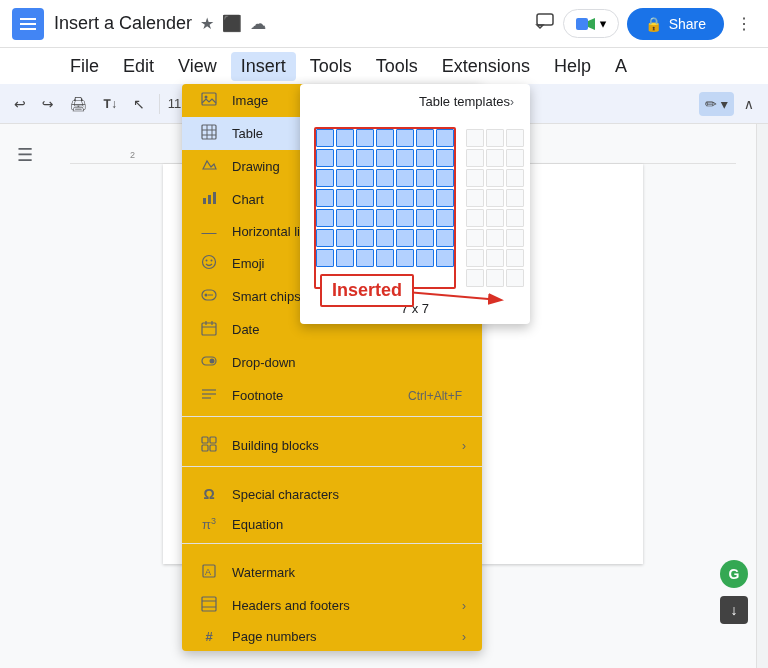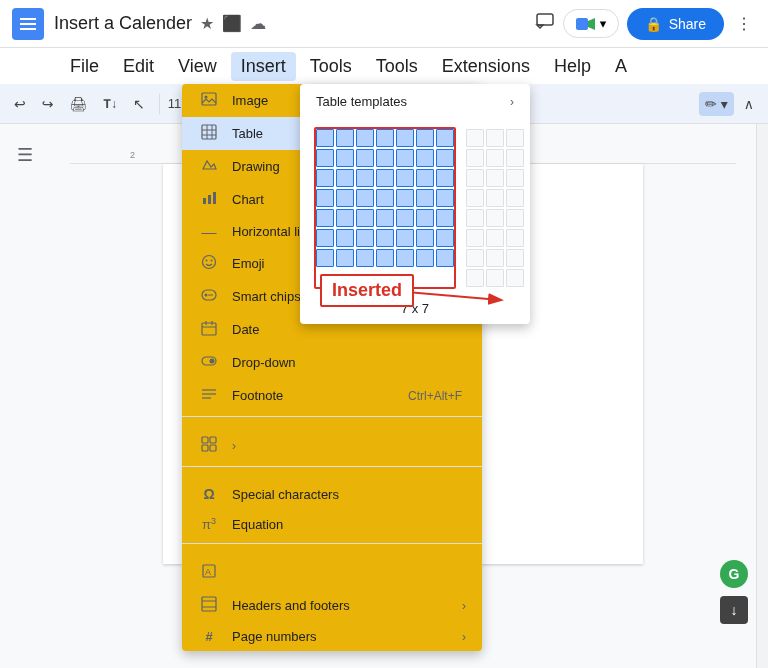--- a/index.html
+++ b/index.html
@@ -76,21 +76,21 @@
     .menu-row-shortcut { color: #5f6368; font-size: 12px; margin-right: 4px; }
     .menu-row-arrow { color: #5f6368; font-size: 12px; }
     .menu-divider { height: 1px; background: #e0e0e0; margin: 4px 0; }
     .menu-spacer { height: 8px; }
 
     
     .table-submenu {
       position: absolute; left: 300px; top: 0; width: 230px; background: white;
       box-shadow: 0 4px 12px rgba(0,0,0,0.25); border-radius: 4px; pointer-events: all; z-index: 300;
     }
-    .submenu-header { padding: 10px 16px; display: flex; align-items: center; justify-content: space-between; font-size: 13px; color: #202124; }
+    .submenu-header { padding: 10px 16px; display: flex; align-items: center; justify-content: flex-end; font-size: 13px; color: #202124; }
     .submenu-arrow { color: #5f6368; font-size: 12px; }
     .table-grid-container { padding: 10px 16px; display: flex; gap: 12px; }
     .table-grid { display: grid; grid-template-columns: repeat(10, 18px); grid-template-rows: repeat(8, 18px); gap: 2px; }
     .table-cell {
       width: 18px; height: 18px; background: #e8f0fe; border: 1px solid #c5cfe8; border-radius: 1px;
     }
     .table-cell.selected { background: #b3d1ff; border-color: #1a73e8; }
     .table-grid-right { display: grid; grid-template-columns: repeat(3, 18px); grid-template-rows: repeat(8, 18px); gap: 2px; }
     .table-cell-right { width: 18px; height: 18px; background: #f8f9fa; border: 1px solid #e0e0e0; border-radius: 1px; }
     .table-label { text-align: center; padding: 4px 16px 8px; font-size: 13px; color: #202124; }
@@ -340,20 +340,21 @@
 
     <div class="menu-row">
       <span class="menu-row-icon">
         <svg width="16" height="16" viewBox="0 0 16 16">
             <rect x="1" y="1" width="6" height="6" rx="1" fill="none" stroke="#5f6368" stroke-width="1.2"></rect>
             <rect x="9" y="1" width="6" height="6" rx="1" fill="none" stroke="#5f6368" stroke-width="1.2"></rect>
             <rect x="1" y="9" width="6" height="6" rx="1" fill="none" stroke="#5f6368" stroke-width="1.2"></rect>
             <rect x="9" y="9" width="6" height="6" rx="1" fill="none" stroke="#5f6368" stroke-width="1.2"></rect>
           </svg>
       </span>
+      <span class="menu-row-label">Building blocks</span>
       <span class="menu-row-arrow">›</span>
     </div>
 
     <div class="menu-divider"></div>
     <div class="menu-spacer"></div>
 
     <div class="menu-row">
       <span class="menu-row-icon" style="font-size:14px;font-weight:bold;color:#5f6368;">Ω</span>
       <span class="menu-row-label">Special characters</span>
     </div>
@@ -366,20 +367,21 @@
     <div class="menu-divider"></div>
     <div class="menu-spacer"></div>
 
     <div class="menu-row">
       <span class="menu-row-icon">
         <svg width="16" height="16" viewBox="0 0 16 16">
             <rect x="2" y="2" width="12" height="12" rx="1" fill="none" stroke="#5f6368" stroke-width="1.2"></rect>
             <text x="4" y="12" font-size="9" fill="#5f6368">A</text>
           </svg>
       </span>
+      <span class="menu-row-label">Watermark</span>
     </div>
 
     <div class="menu-row">
       <span class="menu-row-icon">
         <svg width="16" height="16" viewBox="0 0 16 16">
             <rect x="1" y="1" width="14" height="14" rx="1" fill="none" stroke="#5f6368" stroke-width="1.2"></rect>
             <line x1="1" y1="5" x2="15" y2="5" stroke="#5f6368" stroke-width="1"></line>
             <line x1="1" y1="11" x2="15" y2="11" stroke="#5f6368" stroke-width="1"></line>
           </svg>
       </span>

